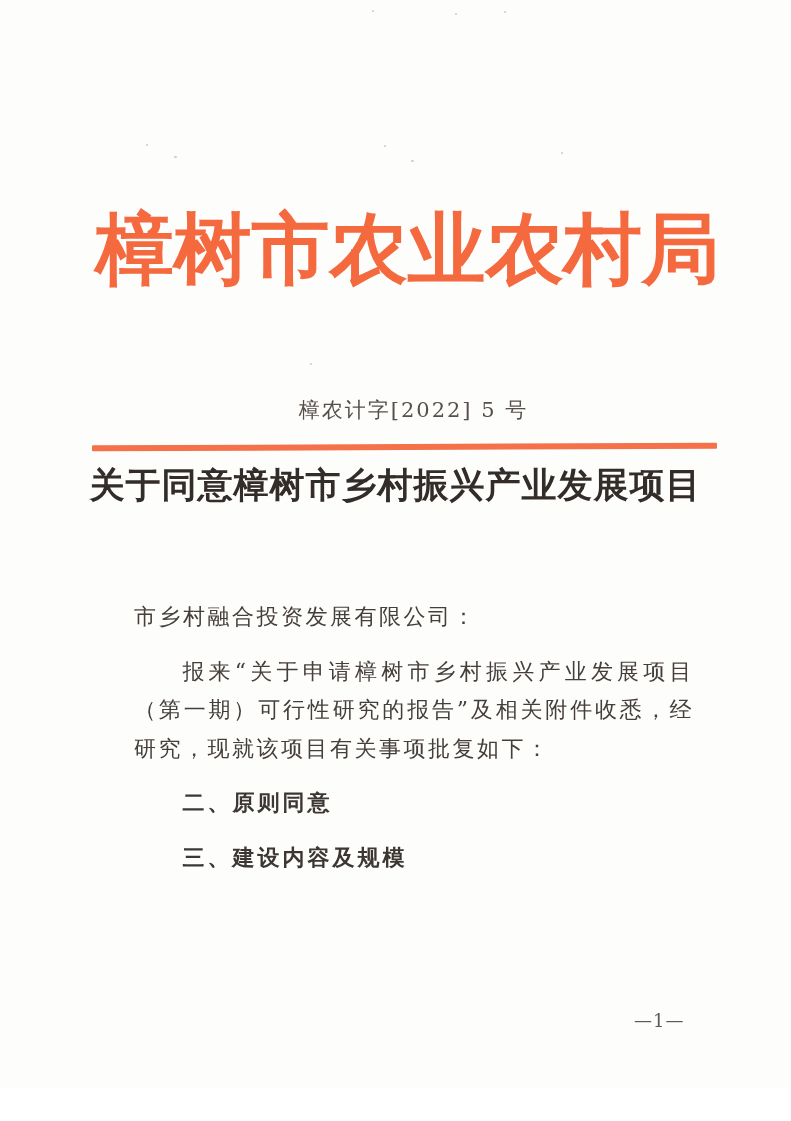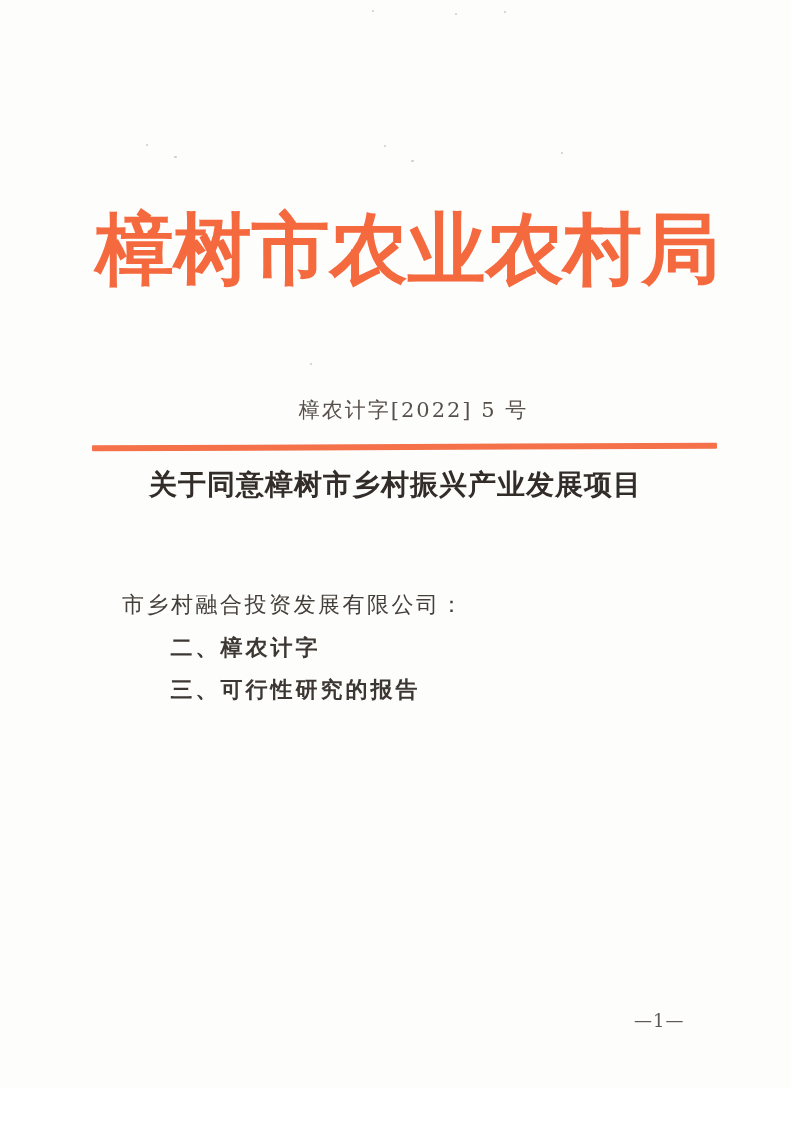--- a/index.html
+++ b/index.html
@@ -54,41 +54,41 @@
     border-radius: 1px;
   }
 
   
   .doc-title {
     position: absolute;
     top: 464px;
     left: 0;
     width: 100%;
     text-align: center;
-    font-size: 28px;
+    font-size: 35px;
     font-weight: 700;
     line-height: 42px;
     letter-spacing: 1px;
     color: #332d29;
   }
 
   
   .doc-body {
     position: absolute;
     top: 582px;
     left: 118px;
     width: 592px;
     font-size: 22px;
     line-height: 38.6px;
     letter-spacing: 2.5px;
     color: #453f3a;
     text-align: justify;
   }
   .doc-body p {
-    margin: 4px;
+    margin: 16px;
   }
   .indent {
     text-indent: 2.2em;
   }
   .section-heading {
     font-family: "DejaVu Sans", "Liberation Sans", sans-serif;
     font-weight: 700;
     letter-spacing: 3px;
     color: #3c3733;
     margin-top: 1px !important;
@@ -149,23 +149,24 @@
 
   <div class="red-divider"></div>
 
   <div class="doc-title">
     <div>关于同意樟树市乡村振兴产业发展项目</div>
   </div>
 
   <div class="doc-body">
     <p>市乡村融合投资发展有限公司：</p>
 
+    <p class="indent">报来“关于申请樟树市乡村振兴产业发展项目（第一期）可行性研究的报告”及相关附件收悉，经研究，现就该项目有关事项批复如下：</p>
 
 
-    <p class="indent section-heading">二、樟农计字</p>
+    <p class="indent section-heading">二、原则同意</p>
 
 
-    <p class="indent section-heading">三、可行性研究的报告</p>
+    <p class="indent section-heading">三、建设内容及规模</p>
   </div>
 
   <div class="page-number">—1—</div>
 
 </div>
 
 </body></html>

